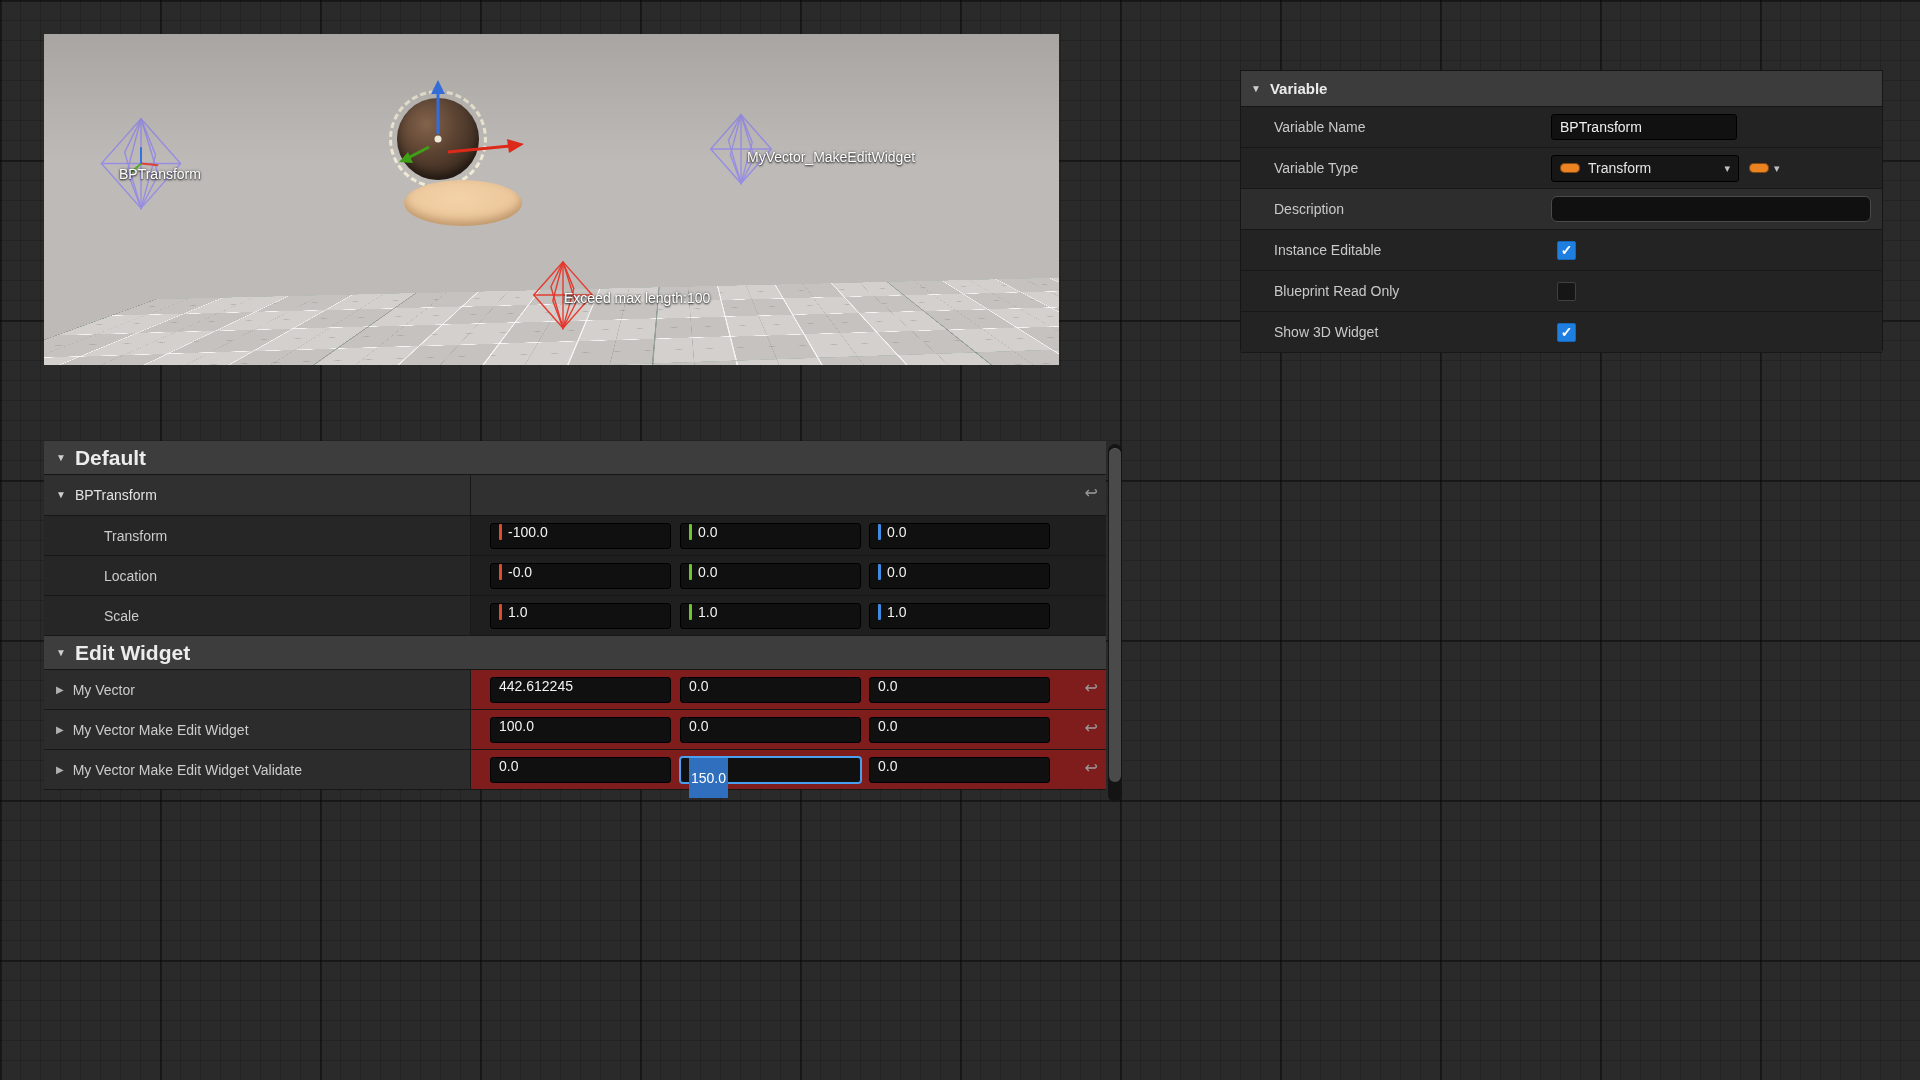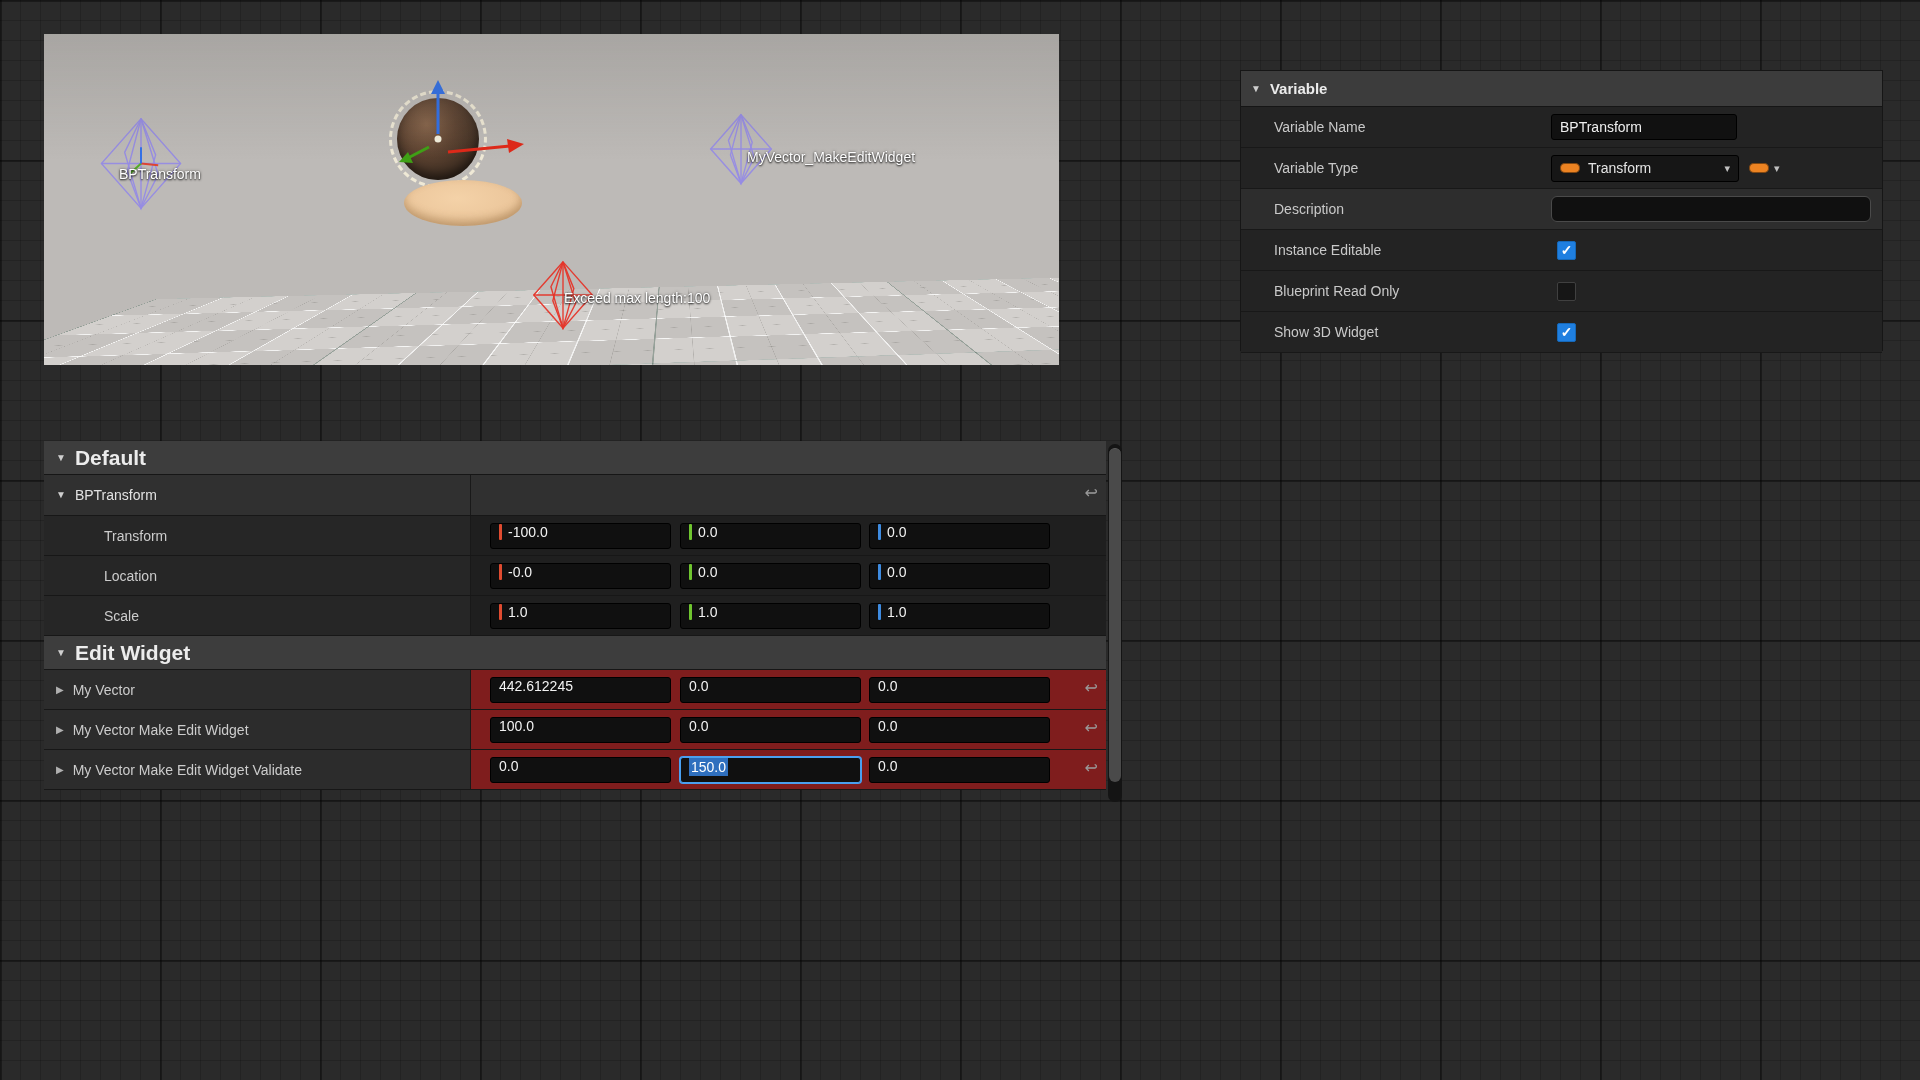--- a/index.html
+++ b/index.html
@@ -140,21 +140,21 @@
   .vfield{
     position:absolute;top:7px;height:26px;width:181px;background:#101010;
     border:1px solid #000;border-radius:3px;box-sizing:border-box;
     display:flex;align-items:flex-start;padding:0 8px;gap:6px;
   }
   .vfield .num{font-size:14px;color:#f2f2f2;white-space:nowrap;}
   .vfield.f1{left:19px;} .vfield.f2{left:209px;} .vfield.f3{left:398px;}
   .strip{width:3px;height:16px;border-radius:1px;flex:none;}
   .strip.x{background:#e04b30;} .strip.y{background:#6fc52f;} .strip.z{background:#3e8be0;}
   .vfield.selected{border-color:#4aa0f0;box-shadow:0 0 0 1px #4aa0f0;}
-  .vfield.selected .num{background:#2f6fbe;color:#ffffff;padding:1px 2px;}
+  .vfield.selected .num{background:#2f6fbe;color:#ffffff;padding:12px 2px;}
   .revert{
     position:absolute;right:8px;top:10px;font-size:16px;color:#9a9a9a;line-height:1;cursor:default;
   }
   .scrollbar{
     position:absolute;left:1108px;top:444px;width:14px;height:358px;
     background:#141414;border-radius:7px;
   }
   .scrollbar .thumb{
     position:absolute;left:1px;top:4px;width:12px;height:334px;background:#4a4a4a;
     border-radius:6px;border-top:1px solid #5d5d5d;box-sizing:border-box;

